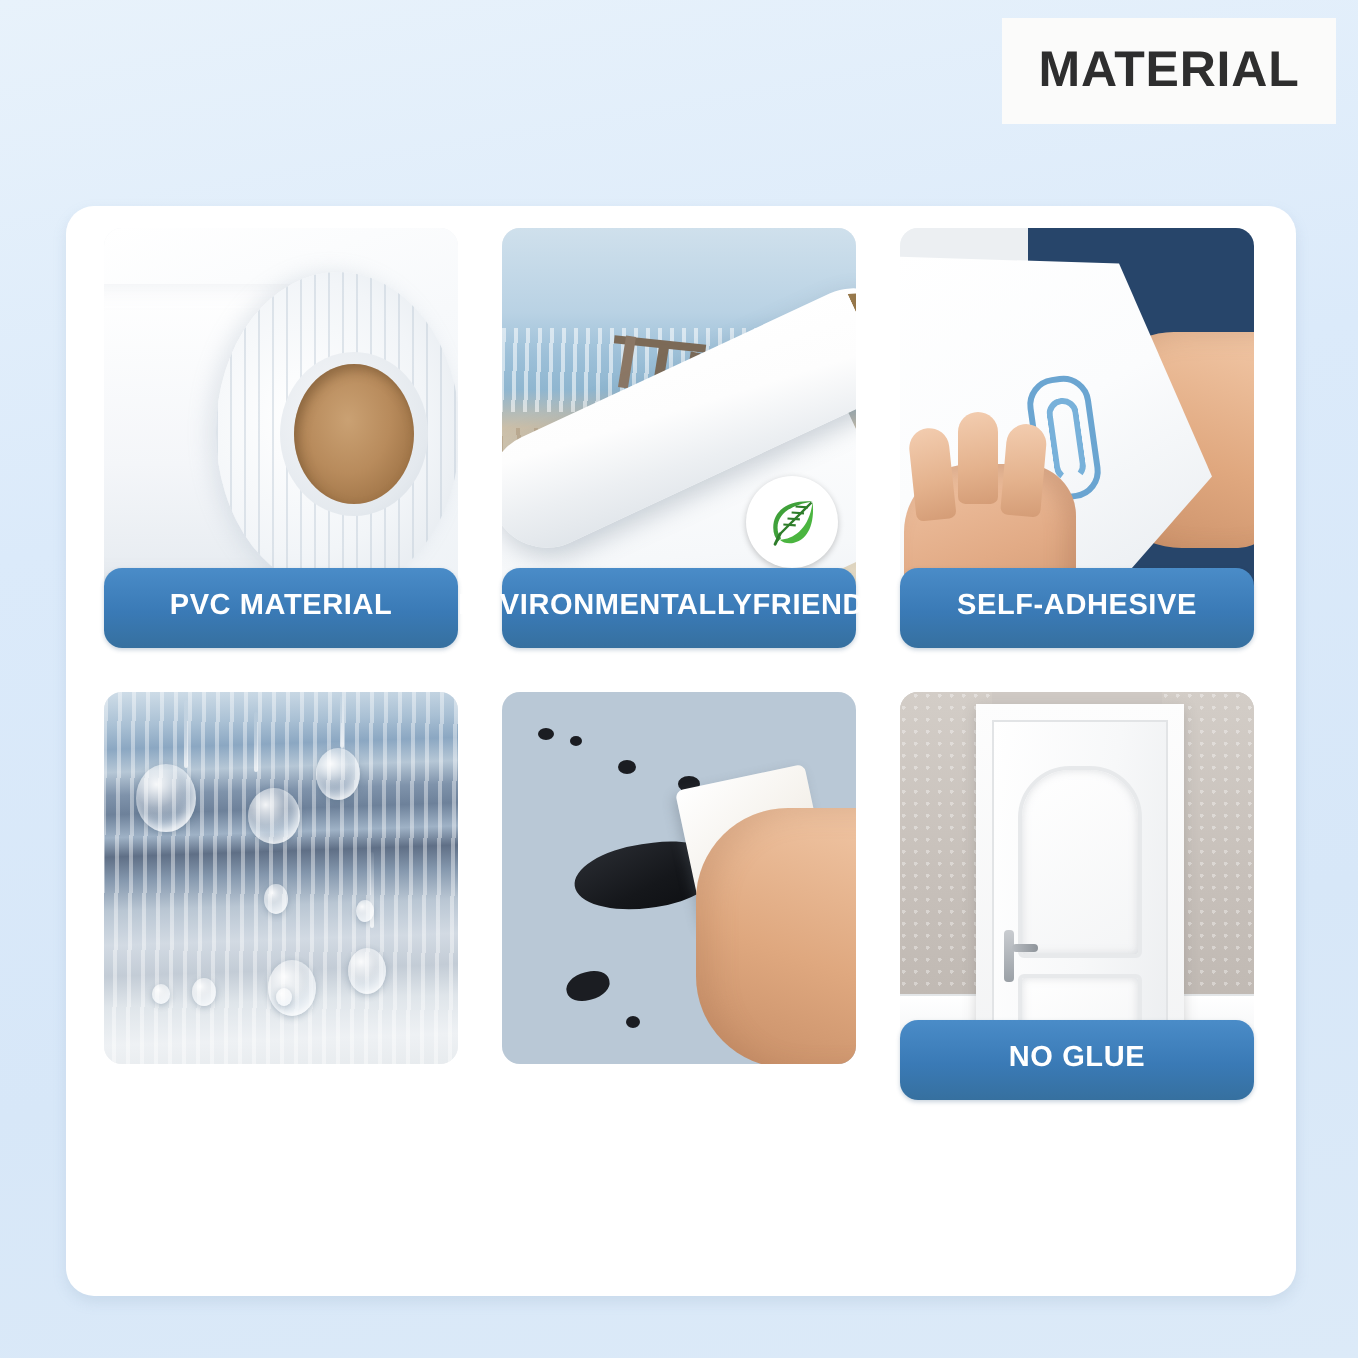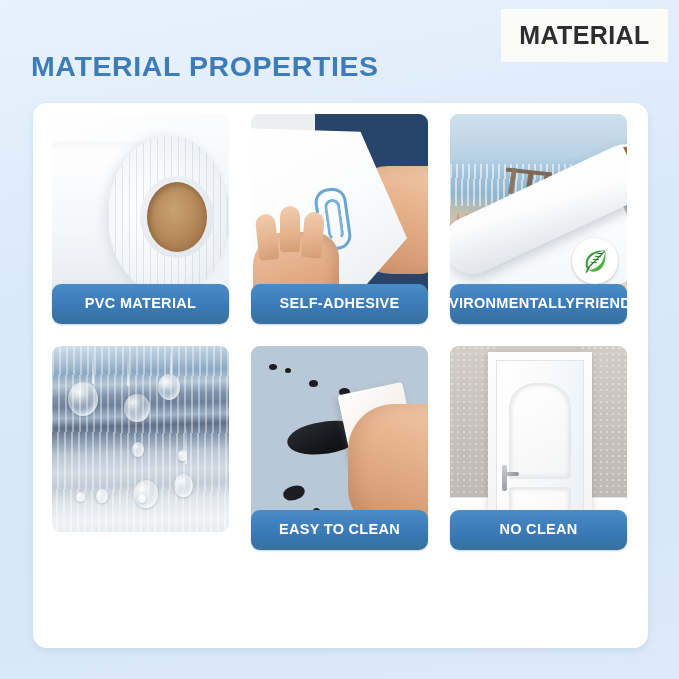--- a/index.html
+++ b/index.html
@@ -409,59 +409,38 @@
     background: linear-gradient(180deg,#ffffff 0%, #eef0f2 100%);
     border-top: 1px solid #e3e6e8;
   }
   .baseboard-l { left: 0; width: 44px; }
   .baseboard-r { right: 0; width: 44px; }
 </style>
 </head>
 <body>
 
 <div class="header">
-  <div class="page-title">MATERIAL PROPERTIES</div>
   <div class="brand-plate">
     <span class="brand-name">MATERIAL</span>
   </div>
 </div>
 
 <div class="panel">
   <div class="grid">
 
     <div class="card">
       <div class="card-media">
         <div class="art-roll">
           <div class="roll-sheet"></div>
           <div class="roll-body"></div>
           <div class="roll-core-ring"></div>
           <div class="roll-core"></div>
         </div>
       </div>
       <div class="card-label">PVC MATERIAL</div>
-    </div>
-
-    <div class="card">
-      <div class="card-media">
-        <div class="art-peel">
-          <div class="peel-marble"></div>
-          <div class="hand-r">
-            <div class="thumb"></div>
-          </div>
-          <div class="peel-sheet">
-            <div class="peel-clip"></div>
-          </div>
-          <div class="hand-l">
-            <div class="finger f1"></div>
-            <div class="finger f2"></div>
-            <div class="finger f3"></div>
-          </div>
-        </div>
-      </div>
-      <div class="card-label">SELF-ADHESIVE</div>
     </div>
 
     <div class="card">
       <div class="card-media">
         <div class="art-eco">
           <div class="eco-scene">
             <div class="eco-sea-lines"></div>
             <div class="eco-sand-lines"></div>
             <div class="eco-rail"></div>
             <div class="eco-post p3"></div>
@@ -481,20 +460,40 @@
               <path d="M9.6 22.4L7 27.8" stroke="#2e7d2a" stroke-width="1.6" fill="none" stroke-linecap="round"></path>
             </svg>
           </div>
         </div>
       </div>
       <div class="card-label two-line">
         <span>ENVIRONMENTALLY</span>
           <br>
         <span>FRIENDLY</span>
       </div>
+    </div>
+
+    <div class="card">
+      <div class="card-media">
+        <div class="art-peel">
+          <div class="peel-marble"></div>
+          <div class="hand-r">
+            <div class="thumb"></div>
+          </div>
+          <div class="peel-sheet">
+            <div class="peel-clip"></div>
+          </div>
+          <div class="hand-l">
+            <div class="finger f1"></div>
+            <div class="finger f2"></div>
+            <div class="finger f3"></div>
+          </div>
+        </div>
+      </div>
+      <div class="card-label">SELF-ADHESIVE</div>
     </div>
 
     <div class="card row2">
       <div class="card-media">
         <div class="art-water">
           <div class="water-bg"></div>
           <div class="trail" style="left:40px;top:4px;height:34px;"></div>
           <div class="trail" style="left:75px;top:10px;height:30px;"></div>
           <div class="trail" style="left:118px;top:2px;height:26px;"></div>
           <div class="drop" style="left:16px;top:36px;width:30px;height:34px;"></div>
@@ -520,36 +519,35 @@
           <div class="smudge" style="left:34px;top:22px;width:6px;height:5px;"></div>
           <div class="smudge" style="left:58px;top:34px;width:9px;height:7px;"></div>
           <div class="smudge" style="left:88px;top:42px;width:11px;height:8px;"></div>
           <div class="smudge big"></div>
           <div class="smudge" style="left:32px;top:140px;width:22px;height:14px;border-radius:50% 45% 50% 45%;transform:rotate(-14deg);"></div>
           <div class="smudge" style="left:62px;top:162px;width:7px;height:6px;"></div>
           <div class="cloth"></div>
           <div class="clean-hand"></div>
         </div>
       </div>
-      <div class="card-label">EASY TO CLEAN</div>
     </div>
 
     <div class="card row2">
       <div class="card-media">
         <div class="art-door">
           <div class="door-wall-l"></div>
           <div class="door-wall-r"></div>
           <div class="baseboard-l"></div>
           <div class="baseboard-r"></div>
           <div class="door-frame">
             <div class="door-slab">
               <div class="door-panel-top"></div>
               <div class="door-panel-bottom"></div>
               <div class="door-handle"></div>
             </div>
           </div>
         </div>
       </div>
-      <div class="card-label">NO CLEAN</div>
+      <div class="card-label">NO GLUE</div>
     </div>
 
   </div>
 </div>
 
 </body></html>

